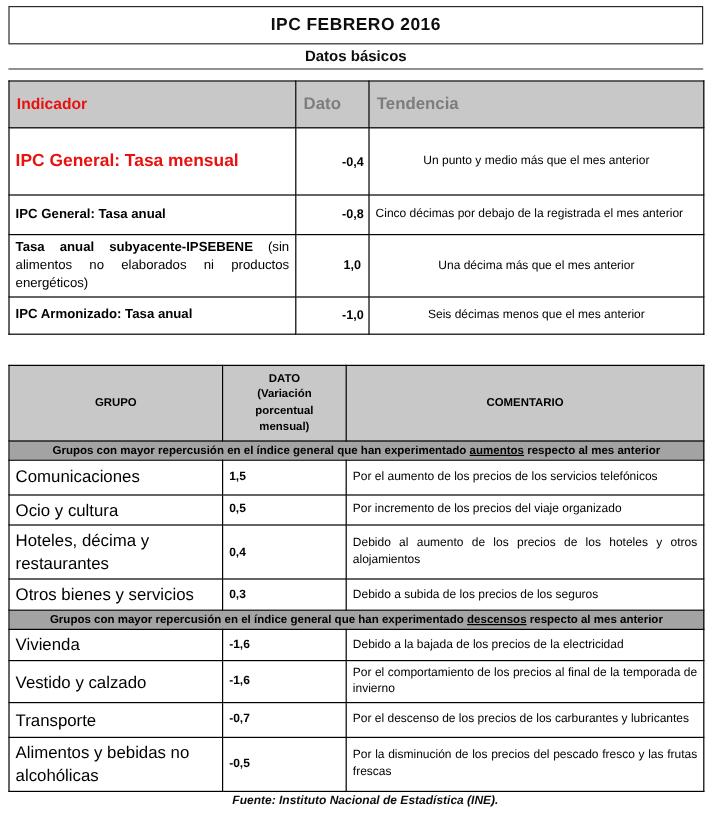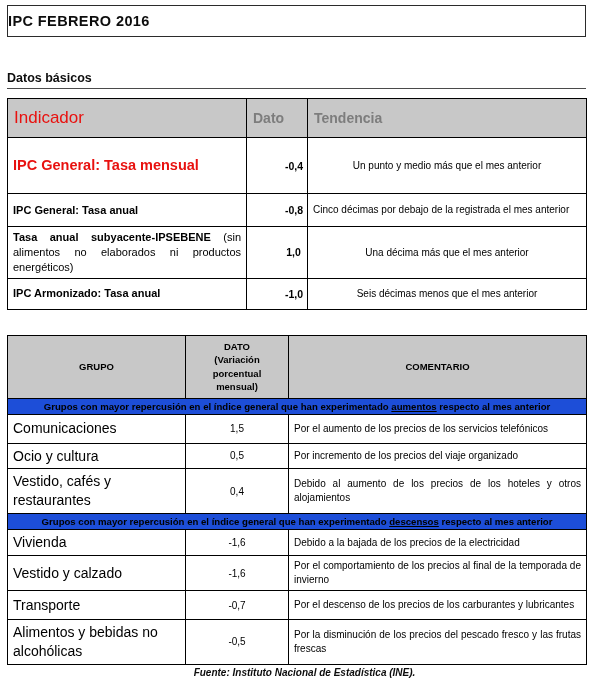--- a/index.html
+++ b/index.html
@@ -23,33 +23,34 @@
     overflow: hidden;
   }
 
   
   .title-box {
     margin: 5px 14px 0 7px;
     border: 1px solid #2b2b2b;
     height: 30px;
     display: flex;
     align-items: center;
-    justify-content: flex-start;
+    justify-content: center;
     background: #ffffff;
   }
   .title-box .title-text {
     font-size: 14.5px;
     font-weight: bold;
     letter-spacing: 0.4px;
     color: #0d0d0d;
   }
 
   
   .section-heading-wrap {
-    margin: 34px 14px 0 7px;
+    margin: 3px 14px 0 7px;
+    text-align: center;
   }
   .section-heading {
     font-size: 12.5px;
     font-weight: bold;
     color: #0d0d0d;
     padding-bottom: 3px;
   }
   .section-rule {
     border-bottom: 1px solid #4a4a4a;
     width: 100%;
@@ -76,22 +77,22 @@
   .t1 col.c2 { width: 61px; }
   .t1 col.c3 { width: 279px; }
 
   .t1 .hdr td {
     background: #c8c8c8;
     height: 34px;
     padding: 2px 6px;
   }
   .t1 .hdr .h-ind {
     color: #e8110f;
-    font-size: 17px;
-    font-weight: normal;
+    font-size: 13px;
+    font-weight: bold;
     text-align: right;
   }
   .t1 .hdr .h-gray {
     color: #7d7d7d;
     font-size: 14px;
     font-weight: bold;
   }
 
   .t1 .r-label   { font-size: 11px; font-weight: bold; line-height: 1.35; }
   .t1 .r-label .thin { font-weight: normal; }
@@ -112,30 +113,30 @@
   .t2 .hdr td {
     background: #c8c8c8;
     text-align: center;
     font-size: 9.5px;
     font-weight: bold;
     line-height: 1.4;
     padding: 4px 4px;
     height: 54px;
   }
   .t2 .banner td {
-    background: #1d4ed8;
+    background: #a3a3a3;
     text-align: center;
     font-size: 9.6px;
     font-weight: bold;
     padding: 2px 4px;
   }
   .t2 .banner u { text-decoration: underline; }
 
   .t2 .g-name  { font-size: 14px; line-height: 1.35; }
-  .t2 .g-dato  { text-align: center; font-size: 10px; font-weight: normal; }
+  .t2 .g-dato  { text-align: left; font-size: 10px; font-weight: bold; }
   .t2 .g-com   { font-size: 10px; line-height: 1.4; }
   .t2 .just    { text-align: justify; }
 
   
   .source {
     margin: 2px 0 0 9px;
     font-size: 10px;
     font-style: italic;
     font-weight: bold;
     color: #0d0d0d;
@@ -229,23 +230,28 @@
         <td class="g-name">Comunicaciones</td>
         <td class="g-dato">1,5</td>
         <td class="g-com just">Por el aumento de los precios de los servicios telefónicos</td>
       </tr>
       <tr style="height:18px;">
         <td class="g-name">Ocio y cultura</td>
         <td class="g-dato">0,5</td>
         <td class="g-com">Por incremento de los precios del viaje organizado</td>
       </tr>
       <tr style="height:29px;">
-        <td class="g-name">Vestido, cafés y restaurantes</td>
+        <td class="g-name">Hoteles, décima y restaurantes</td>
         <td class="g-dato">0,4</td>
         <td class="g-com just">Debido al aumento de los precios de los hoteles y otros alojamientos</td>
+      </tr>
+      <tr style="height:18px;">
+        <td class="g-name">Otros bienes y servicios</td>
+        <td class="g-dato">0,3</td>
+        <td class="g-com">Debido a subida de los precios de los seguros</td>
       </tr>
 
       <tr class="banner">
         <td colspan="3"><span>Grupos con mayor repercusión en el índice general que han experimentado </span><u>descensos</u><span> respecto al mes anterior</span></td>
       </tr>
 
       <tr style="height:18px;">
         <td class="g-name">Vivienda</td>
         <td class="g-dato">-1,6</td>
         <td class="g-com">Debido a la bajada de los precios de la electricidad</td>

